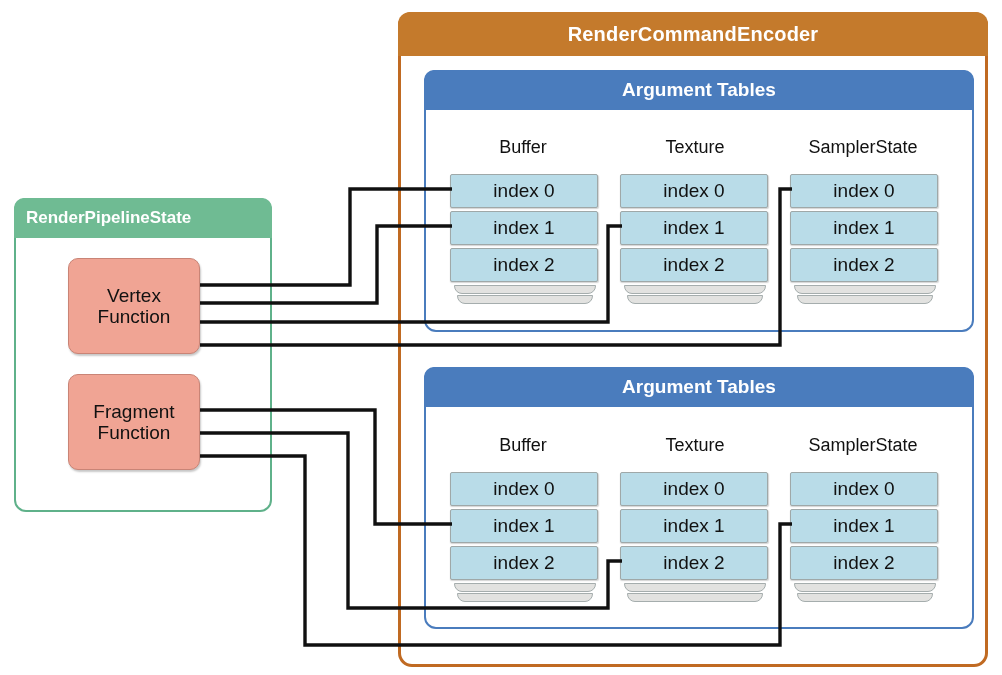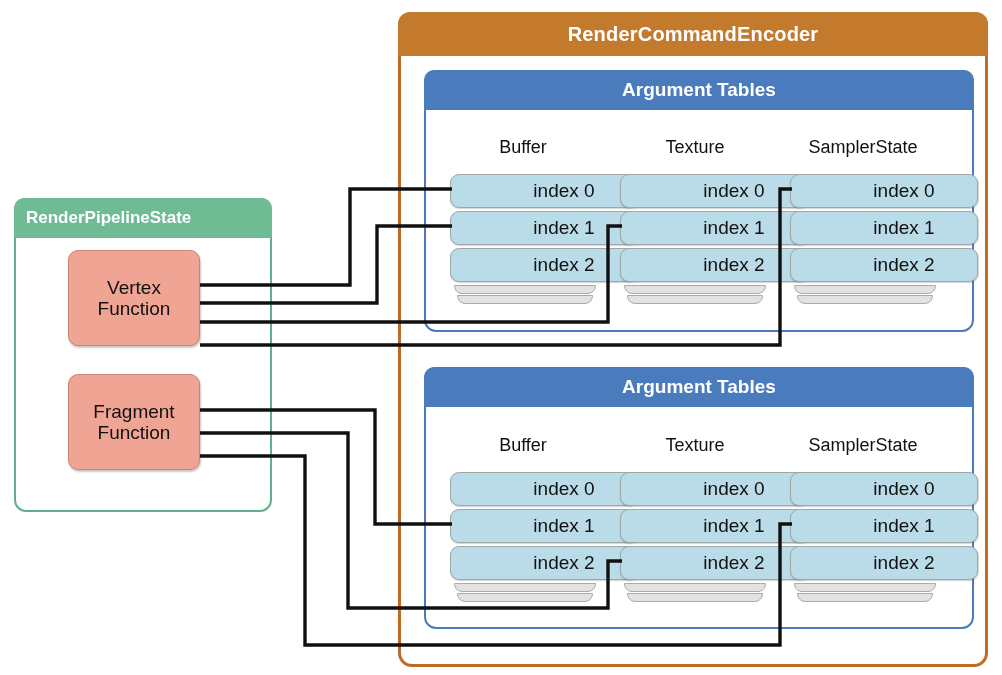--- a/index.html
+++ b/index.html
@@ -25,41 +25,41 @@
        background:#6FBB93;border-radius:10px 10px 0 0;
        display:flex;align-items:center;padding-left:12px;}
   .rps-head span{color:#ffffff;font-size:17px;font-weight:bold;}
 
   
   .fn{width:132px;height:96px;background:#F0A494;
       border:1px solid #C98476;border-radius:10px;
       display:flex;flex-direction:column;align-items:center;justify-content:center;
       box-shadow:1px 2px 2px rgba(0,0,0,.22);}
   .fn div{font-size:19px;color:#111;line-height:1.12;text-align:center;}
-  .fn-vertex{left:68px;top:250px;}
+  .fn-vertex{left:68px;top:258px;}
   .fn-fragment{left:68px;top:374px;}
 
   
   .at{width:550px;border:2px solid #4A7CBD;border-radius:12px;background:transparent;}
   .at-head{width:550px;height:40px;background:#4A7CBD;border-radius:10px 10px 0 0;
       display:flex;align-items:center;justify-content:center;}
   .at-head span{color:#fff;font-size:19px;font-weight:bold;}
   .at1{left:424px;top:70px;height:262px;}
   .at1h{left:424px;top:70px;}
   .at2{left:424px;top:367px;height:262px;}
   .at2h{left:424px;top:367px;}
 
   
   .coltitle{font-size:18px;color:#111;text-align:center;width:150px;}
   .stack{width:150px;}
   .cell{width:146px;height:32px;background:#B9DCE8;
-        border:1px solid #9FA8A8;border-radius:9px;
+        border:1px solid #9FA8A8;border-radius:2px;
         display:flex;align-items:center;justify-content:center;
         font-size:19px;color:#111;margin-bottom:3px;
-        box-shadow:0.5px 1px 1.2px rgba(0,0,0,.18);padding-left:40px;}
+        box-shadow:0.5px 1px 1.2px rgba(0,0,0,.18);}
   .ghost{width:140px;height:7px;background:#E2E2E0;border:1px solid #A5ADAD;
         border-radius:0 0 8px 8px;margin:0 auto 1px auto;}
   .ghost2{width:134px;}
 
   svg.wires{position:absolute;left:0;top:0;width:1002px;height:675px;
         pointer-events:none;}
   .wire{fill:none;stroke:#101010;stroke-width:3.4;stroke-linecap:butt;}
 </style>
 </head>
 <body>

